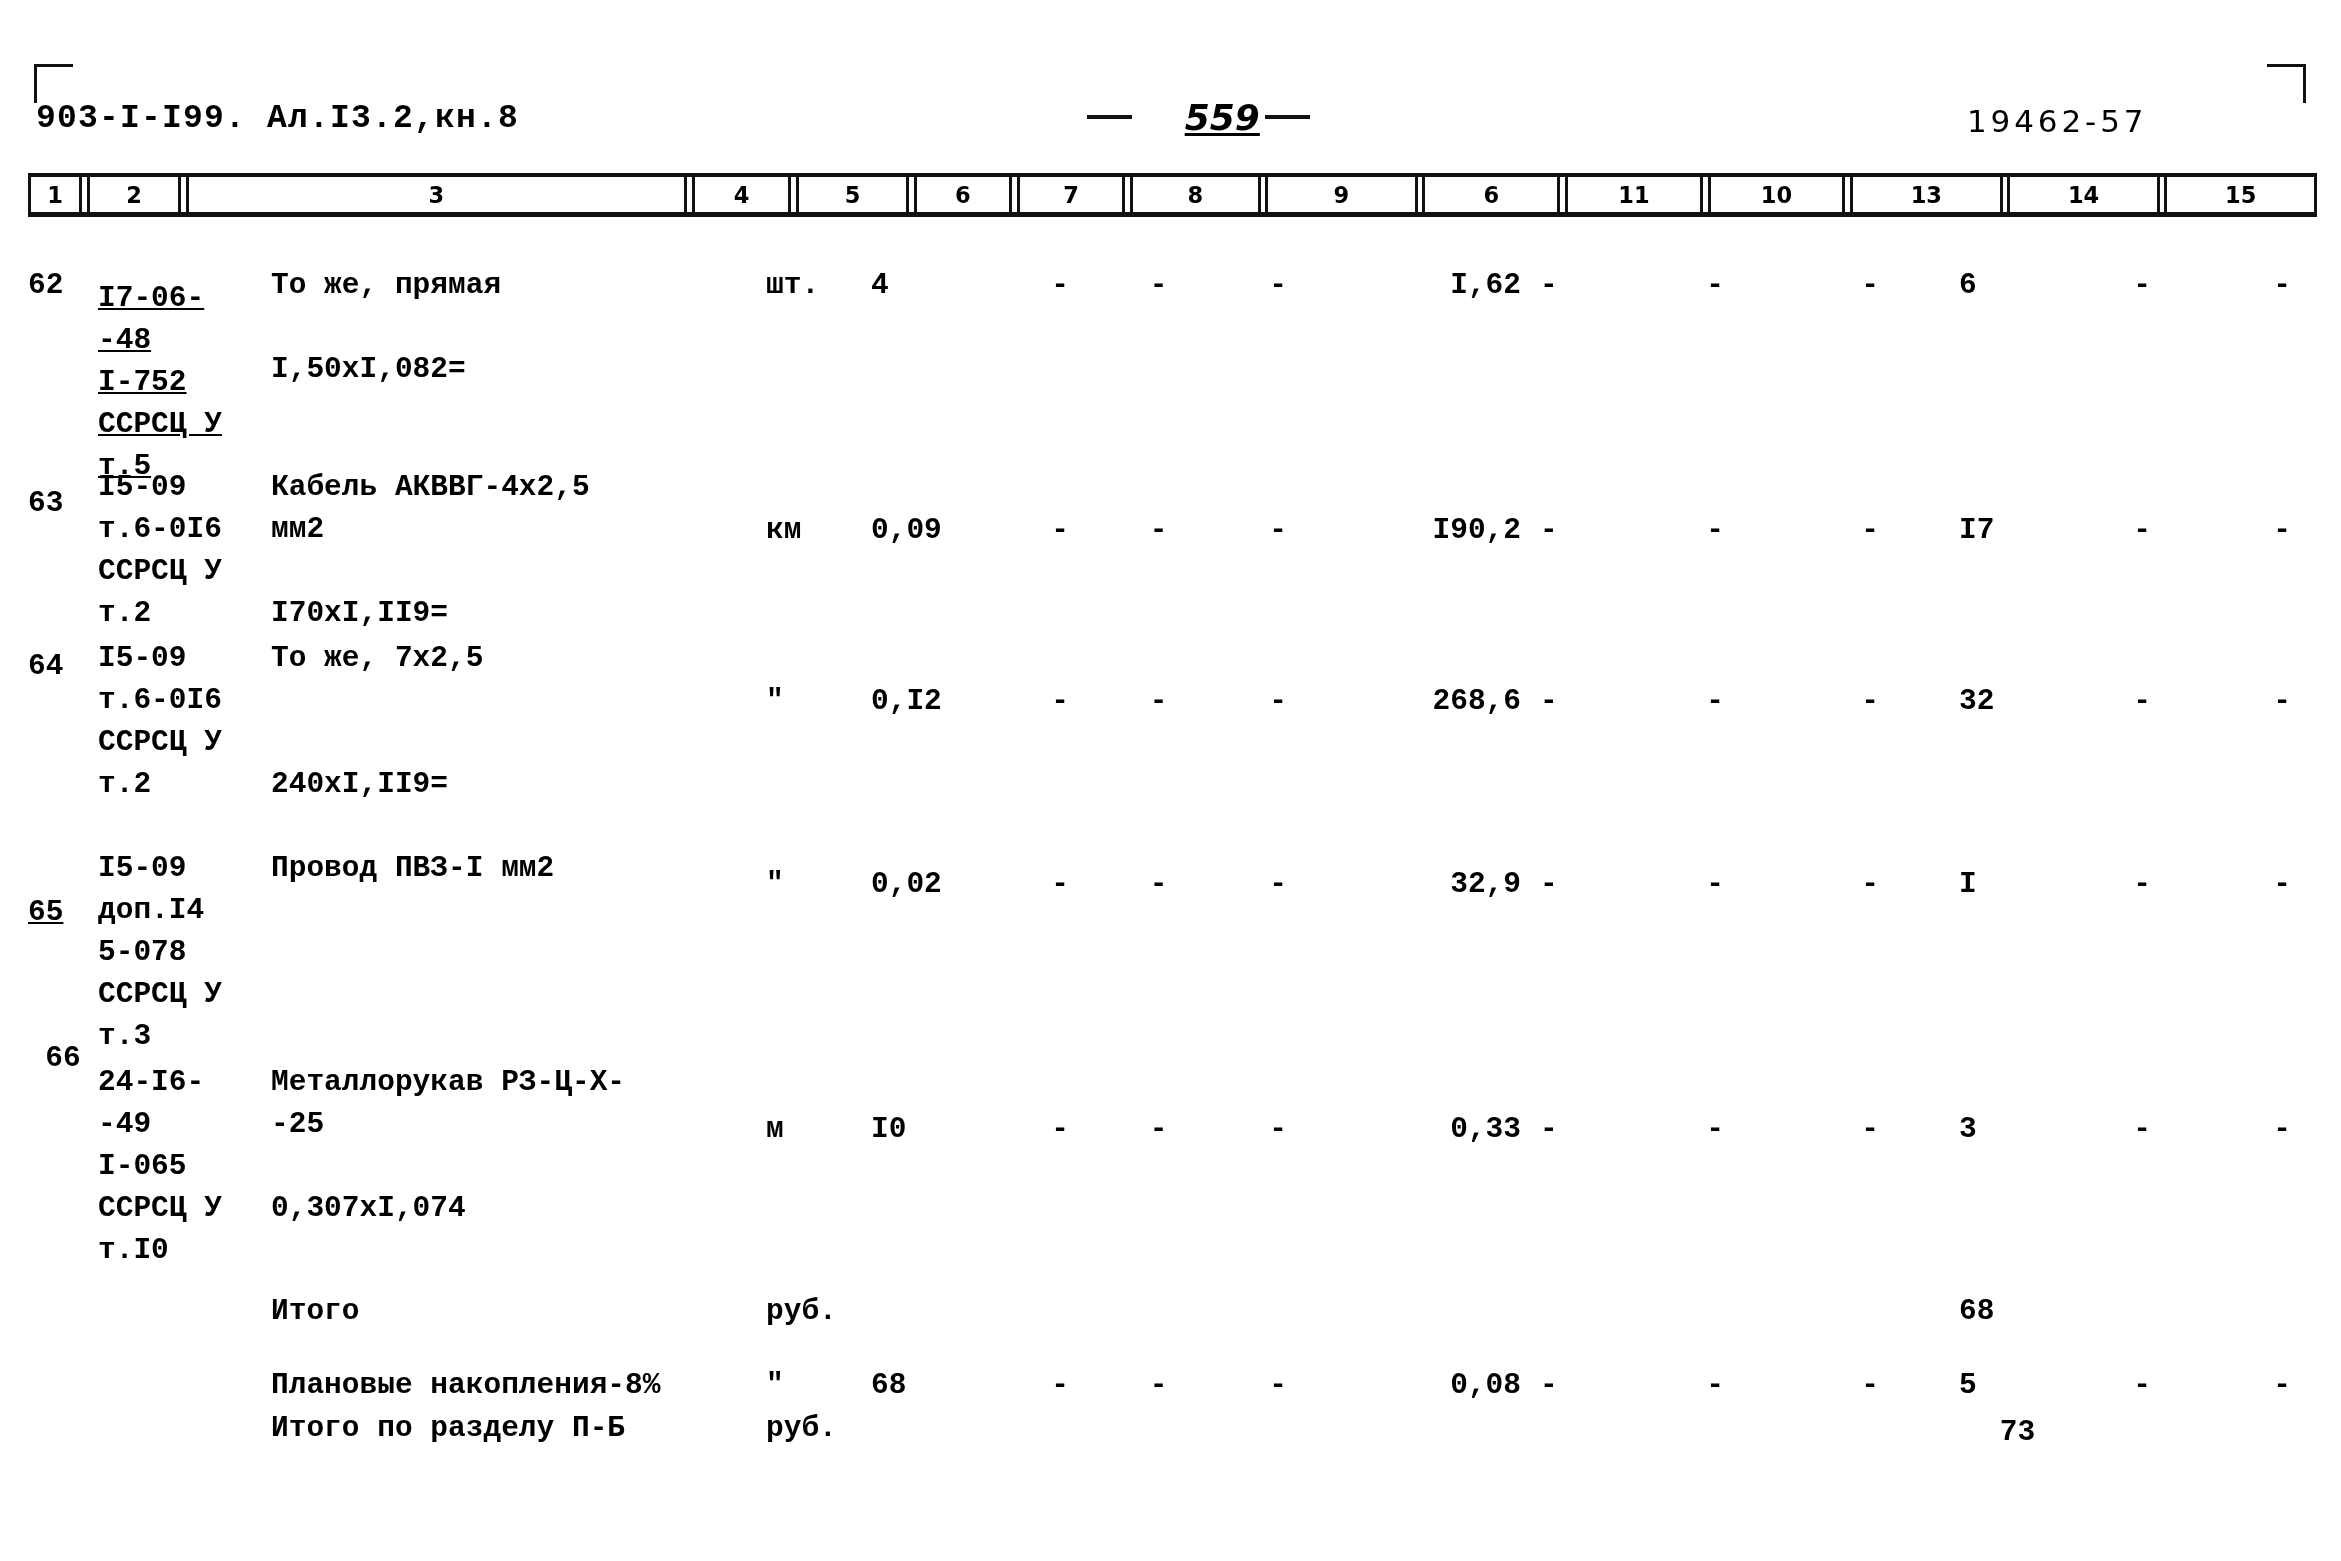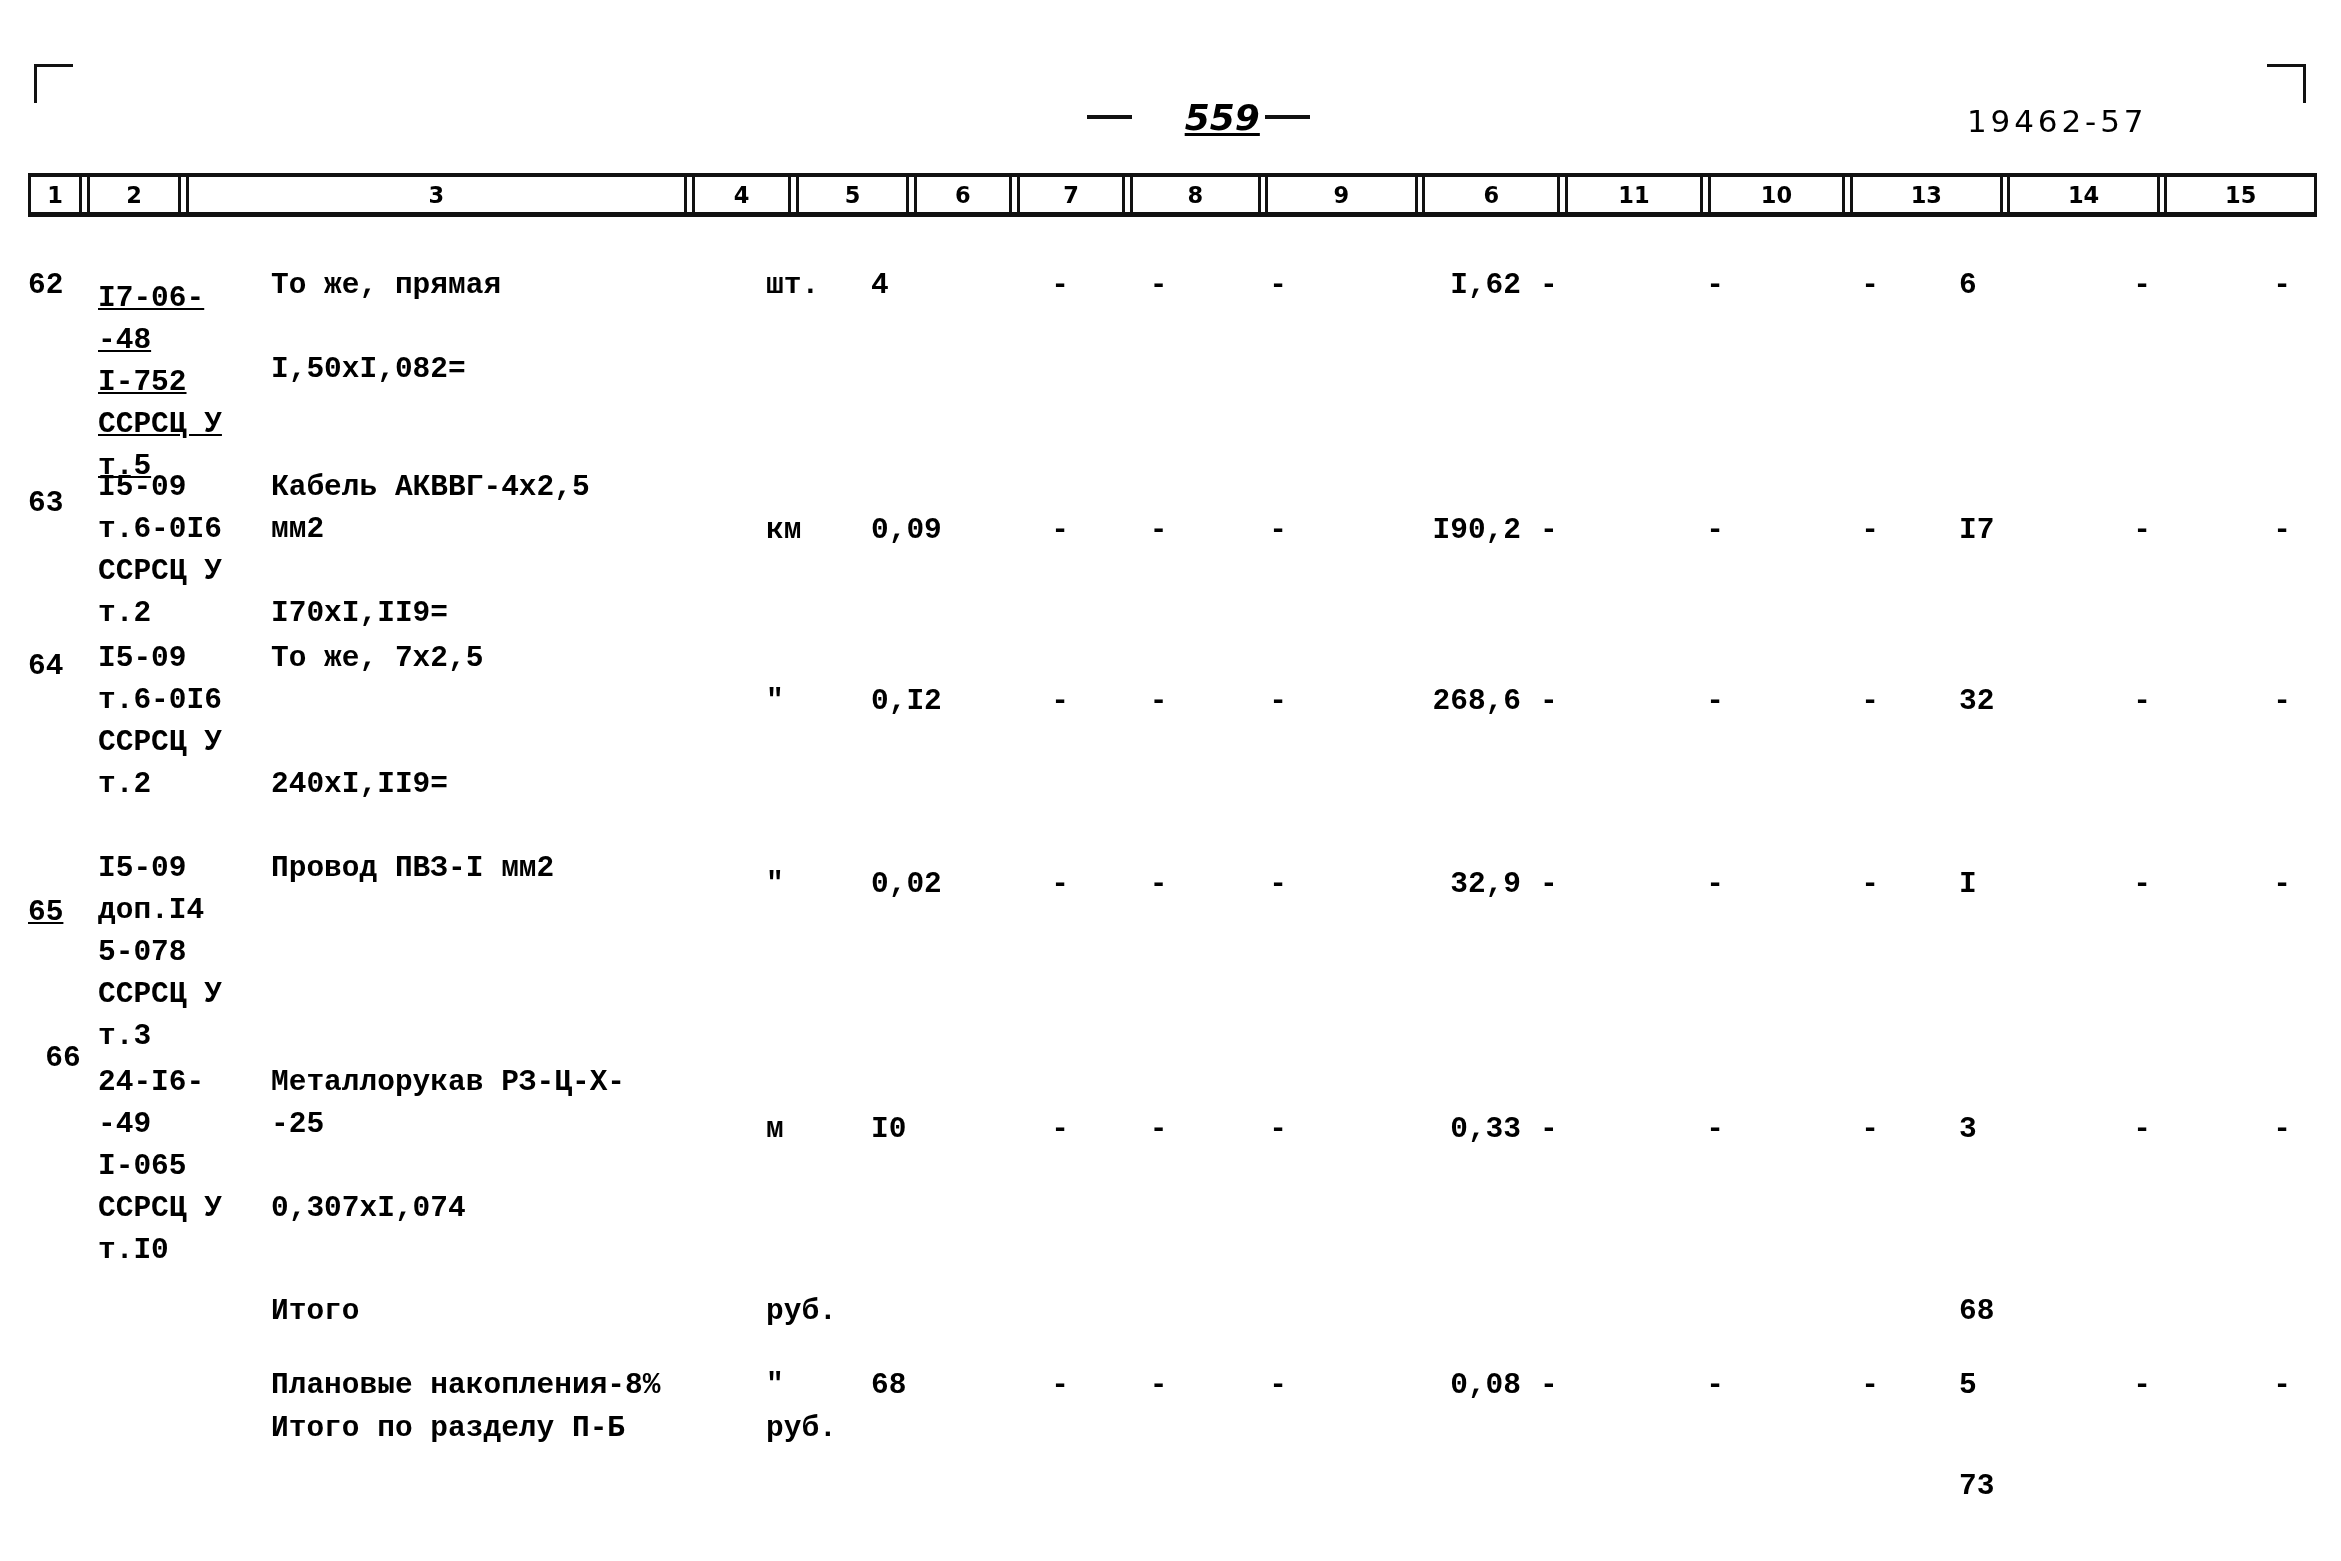--- a/index.html
+++ b/index.html
@@ -142,20 +142,21 @@
 
   .multiline { white-space: pre-line; }
 </style>
 </head>
 <body>
 
 <div class="corner tl"></div>
 <div class="corner tr"></div>
 
 <div class="hdr">
+  <div class="hdr-left">903-I-I99. Ал.I3.2,кн.8</div>
   <div class="hdr-center">
     <span class="dash-l"></span><span class="pnum">559</span><span class="dash-r"></span>
   </div>
   <div class="hdr-right">19462-57</div>
 </div>
 
 <div class="colband" id="colband">
     <div class="cell" style="flex: 66 0 0px;">1</div>
     <div class="cell" style="flex: 120 0 0px;">2</div>
     <div class="cell" style="flex: 676 0 0px;">3</div>
@@ -322,18 +323,18 @@
       <div class="cellabs c-desc" style="top: 1174px; width: 498px;">Итого по разделу П-Б</div>
       <div class="cellabs c-unit" style="top: 1174px;">руб.</div>
       <div class="cellabs c5" style="top: 1174px;"></div>
       <div class="cellabs c6" style="top: 1174px;"></div>
       <div class="cellabs c7" style="top: 1174px;"></div>
       <div class="cellabs c8" style="top: 1174px;"></div>
       <div class="cellabs c9" style="top: 1174px;"></div>
       <div class="cellabs c10" style="top: 1174px;"></div>
       <div class="cellabs c11" style="top: 1174px;"></div>
       <div class="cellabs c12" style="top: 1174px;"></div>
-      <div class="cellabs c13" style="top: 1232px;">73</div>
+      <div class="cellabs c13" style="top: 1178px; text-align: center;">73</div>
       <div class="cellabs c14" style="top: 1174px;"></div>
       <div class="cellabs c15" style="top: 1174px;"></div>
     </div>
   </div>
 
 
 </body></html>

